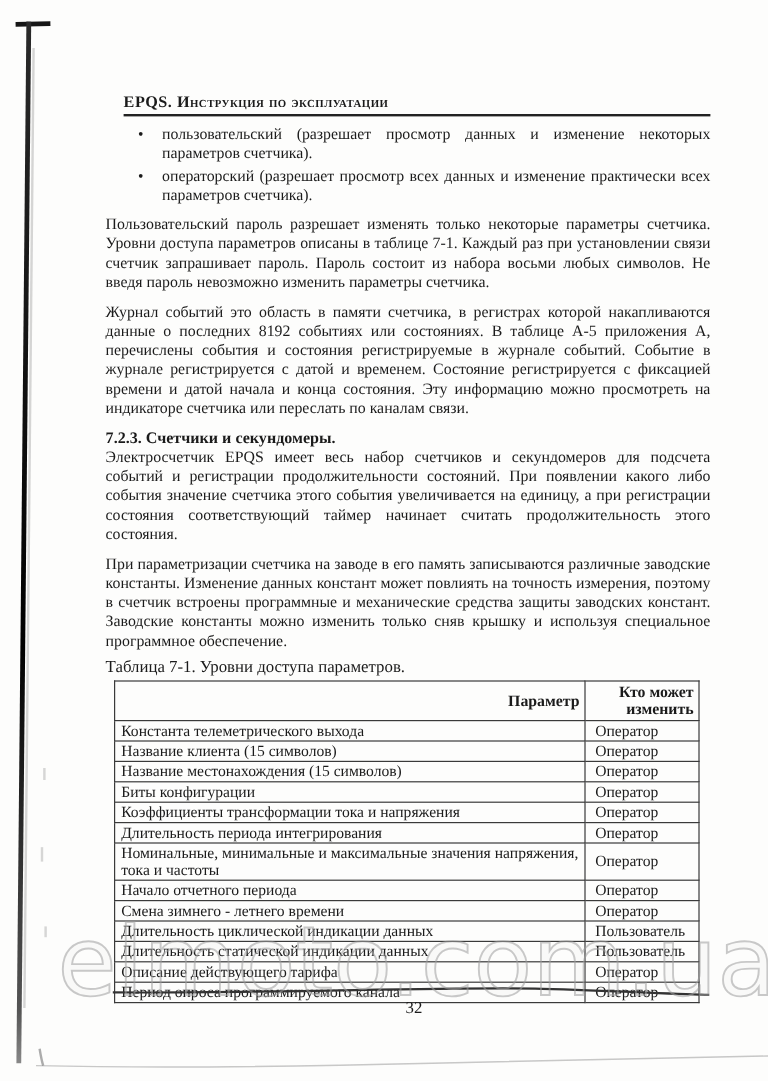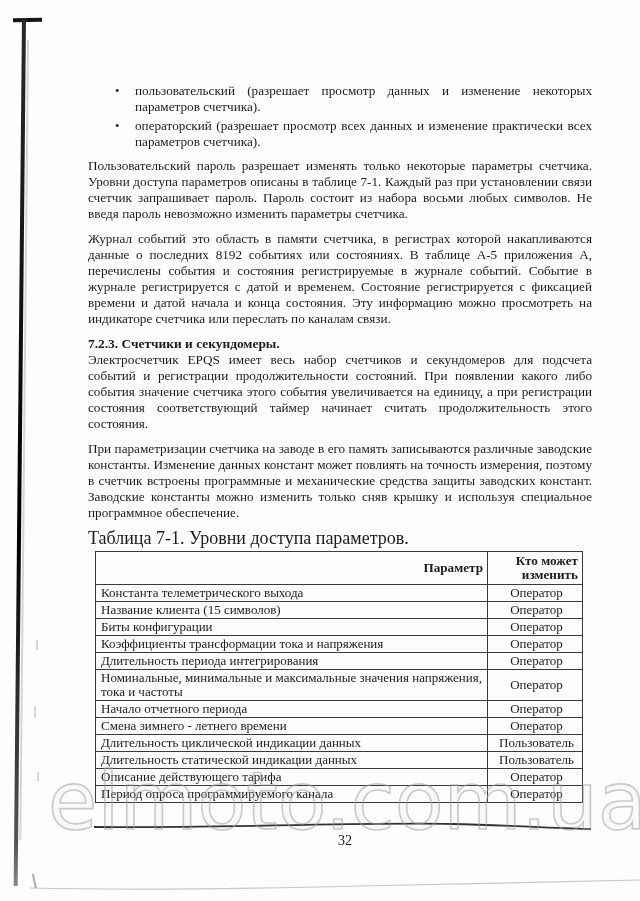--- a/index.html
+++ b/index.html
@@ -48,38 +48,38 @@
   ul.bullets { list-style: none; margin: 7px 0 0 0; }
   ul.bullets li { display: flex; margin-bottom: 3px; }
   .dot { width: 20px; margin-left: 27px; flex: none; font-size: 13px; line-height: 16px; }
   .bullet-text { flex: 1; font-size: 13.2px; line-height: 16px; text-align: justify; }
 
   p.para { font-size: 13.2px; line-height: 16px; text-align: justify; }
   .intro { margin-top: 8px; }
   section { margin-top: 9px; }
   section h3 { font-size: 13.4px; line-height: 16px; font-weight: bold; }
 
-  p.caption { margin-top: 7px; font-size: 18px; }
+  p.caption { margin-top: 7px; font-size: 14px; }
 
   table.access {
     border-collapse: collapse; margin: 2px 0 0 7px; width: 487px;
     table-layout: fixed;
   }
   table.access th, table.access td {
     border: 1.5px solid #3a3a3a;
     font-size: 13px; line-height: 14px;
     padding: 1px 5px;
   }
   table.access th {
     font-weight: bold; text-align: right; font-size: 13.2px; padding: 2px 4px;
   }
   table.access col.c1 { width: 392px; }
   table.access col.c2 { width: 95px; }
   table.access td.param-cell { text-align: justify; margin-left: 26px; }
-  table.access td.access-cell { text-align: center; padding-left: 8px; }
+  table.access td.access-cell { text-align: left; padding-left: 8px; }
 
   .footer-rule { position: absolute; left: 92px; top: 821px; }
   .page-number {
     position: absolute; left: 320px; top: 833px; width: 50px;
     text-align: center; font-size: 14px;
   }
 
   
   .watermark {
     position: absolute; left: 48px; top: 762px;
@@ -100,20 +100,23 @@
 
   <div class="scan-hook"></div>
   <div class="scan-edge"></div>
   <div class="scan-edge-light"></div>
   <div class="scan-dash" style="left:36px;top:640px;height:10px;"></div>
   <div class="scan-dash" style="left:34px;top:706px;height:12px;"></div>
   <div class="scan-dash" style="left:37px;top:772px;height:9px;"></div>
 
   <div class="content">
 
+    <div class="doc-header">
+      <span>EPQS. Инструкция по эксплуатации</span>
+    </div>
 
     <ul class="bullets">
       <li>
         <span class="dot">•</span>
         <span class="bullet-text">пользовательский (разрешает просмотр данных и изменение некоторых параметров счетчика).</span>
       </li>
       <li>
         <span class="dot">•</span>
         <span class="bullet-text">операторский (разрешает просмотр всех данных и изменение практически всех параметров счетчика).</span>
       </li>
@@ -150,20 +153,24 @@
       <tbody id="table-body">
           <tr>
             <td class="param-cell">Константа телеметрического выхода</td>
             <td class="access-cell">Оператор</td>
           </tr>
           <tr>
             <td class="param-cell">Название клиента (15 символов)</td>
             <td class="access-cell">Оператор</td>
           </tr>
           <tr>
+            <td class="param-cell">Название местонахождения (15 символов)</td>
+            <td class="access-cell">Оператор</td>
+          </tr>
+          <tr>
             <td class="param-cell">Биты конфигурации</td>
             <td class="access-cell">Оператор</td>
           </tr>
           <tr>
             <td class="param-cell">Коэффициенты трансформации тока и напряжения</td>
             <td class="access-cell">Оператор</td>
           </tr>
           <tr>
             <td class="param-cell">Длительность периода интегрирования</td>
             <td class="access-cell">Оператор</td>

